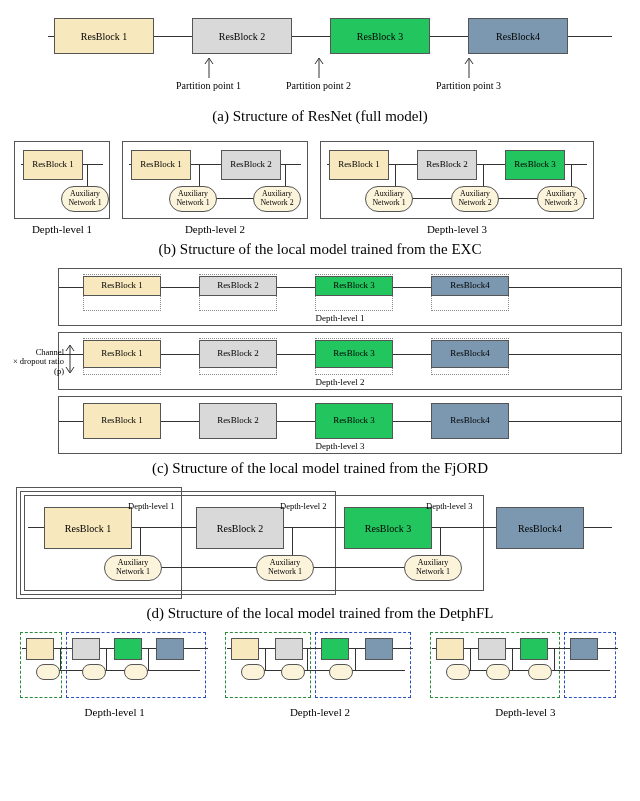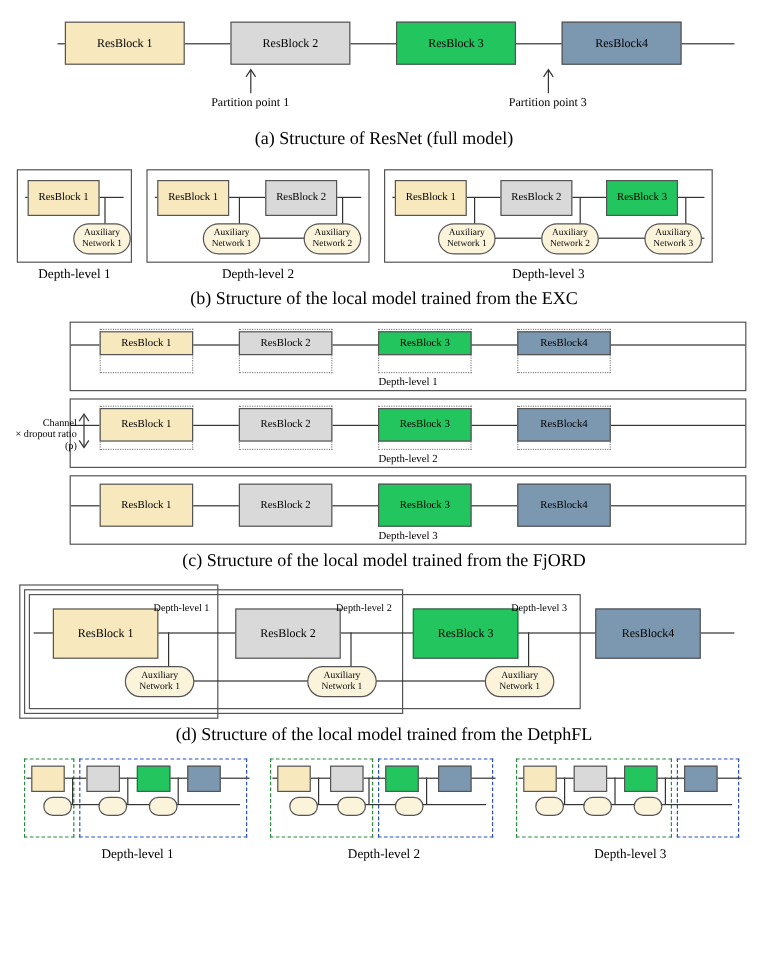--- a/index.html
+++ b/index.html
@@ -106,21 +106,28 @@
     <div class="blk b2" style="left:144px; width:100px;">ResBlock 2</div>
     <div class="blk b3" style="left:282px; width:100px;">ResBlock 3</div>
     <div class="blk b4" style="left:420px; width:100px;">ResBlock4</div>
     <div class="pp" style="left:100px;margin-left:28px;">
       <svg width="10" height="22">
           <line x1="5" y1="22" x2="5" y2="3" stroke="#333"></line>
           <polyline points="1,8 5,2 9,8" fill="none" stroke="#333"></polyline>
         </svg>
       <span>Partition point 1</span>
     </div>
-    <div class="pp" style="left:376px;">
+    <div class="pp" style="left:238px;">
+      <svg width="10" height="22">
+          <line x1="5" y1="22" x2="5" y2="3" stroke="#333"></line>
+          <polyline points="1,8 5,2 9,8" fill="none" stroke="#333"></polyline>
+        </svg>
+      <span>Partition point 2</span>
+    </div>
+    <div class="pp" style="left:388px;">
       <svg width="10" height="22">
           <line x1="5" y1="22" x2="5" y2="3" stroke="#333"></line>
           <polyline points="1,8 5,2 9,8" fill="none" stroke="#333"></polyline>
         </svg>
       <span>Partition point 3</span>
     </div>
   </div>
   <div style="height:28px"></div>
   <div class="caption">(a) Structure of ResNet (full model)</div>
 </div>

